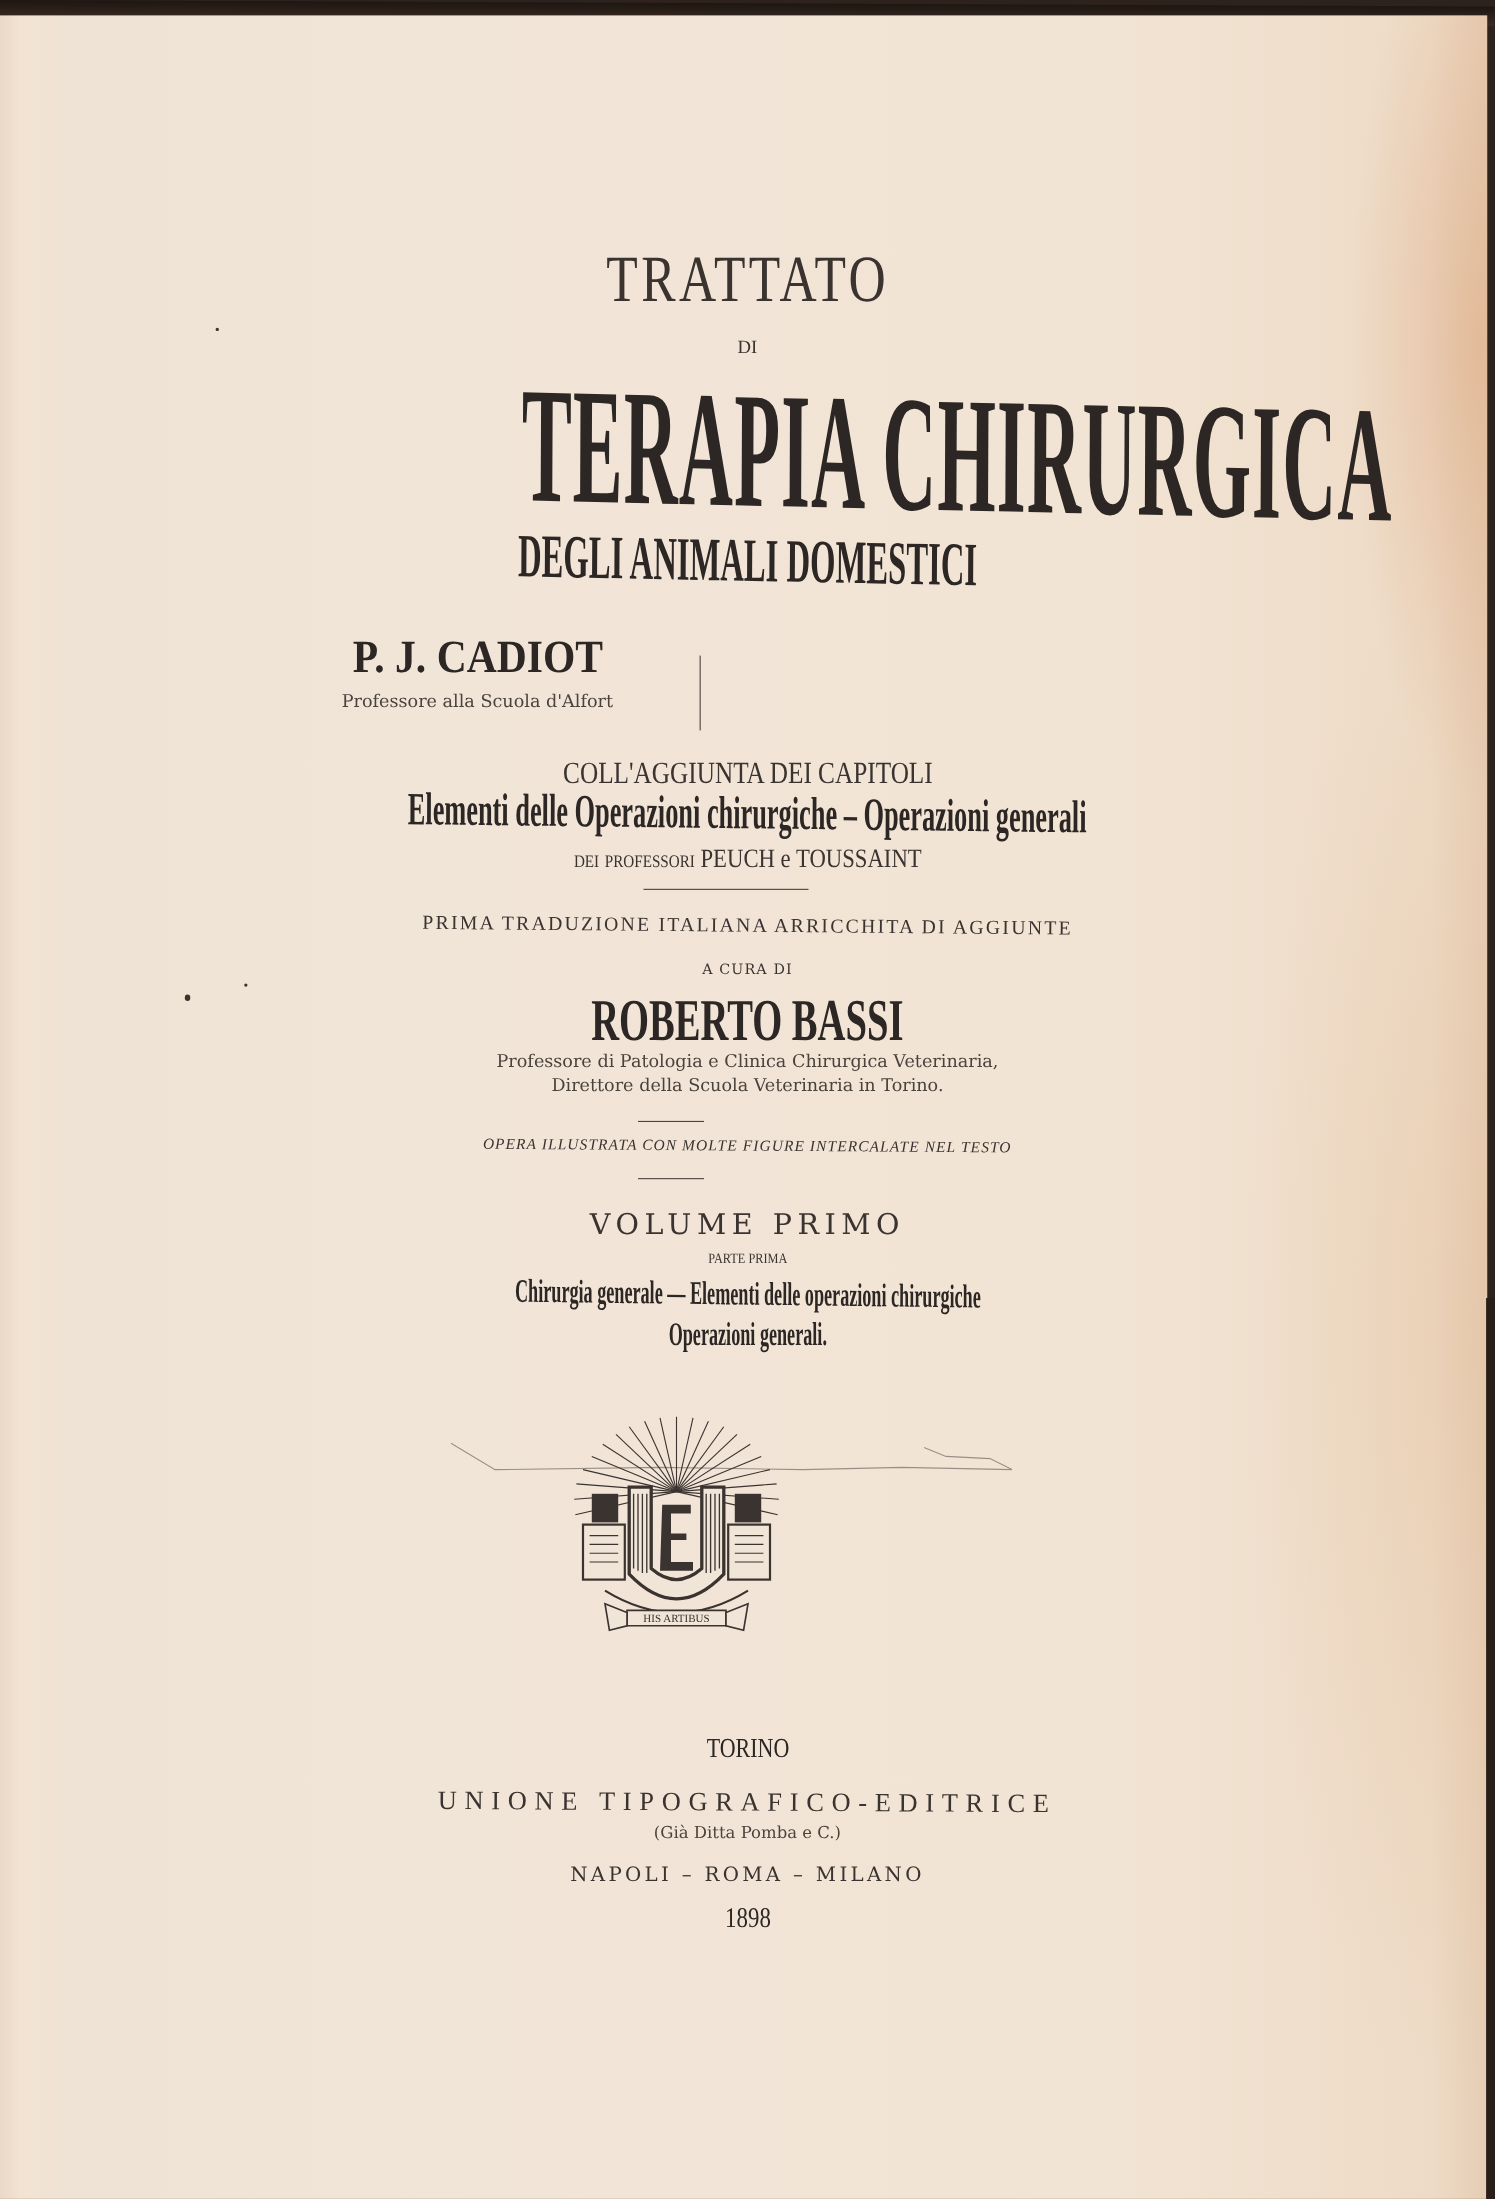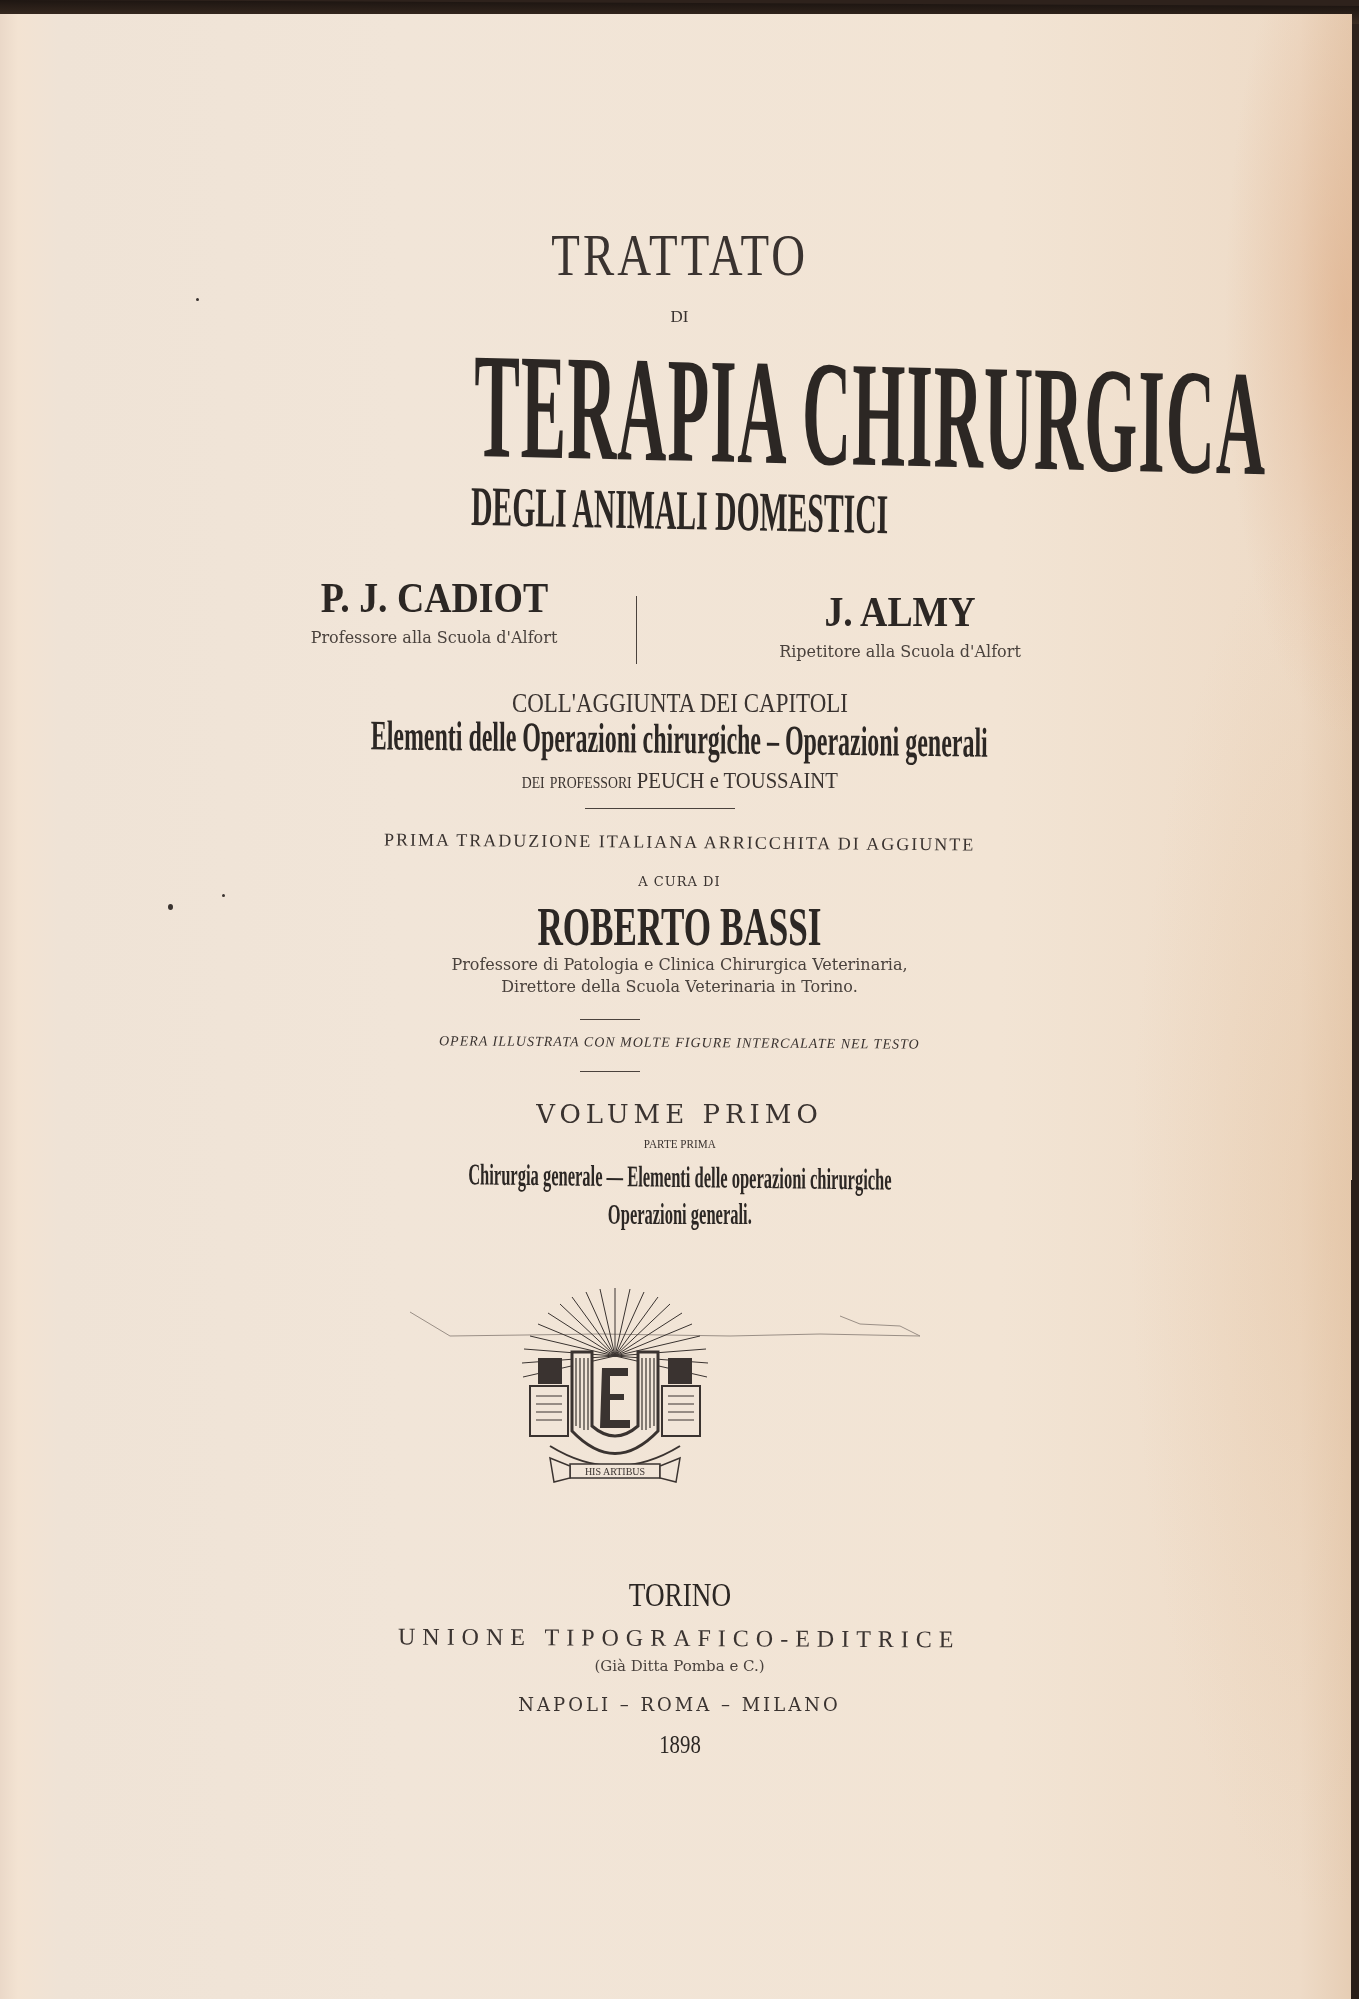--- a/index.html
+++ b/index.html
@@ -218,21 +218,21 @@
     }
     .tear {
       position: absolute;
       left: 400px;
       top: 1280px;
       width: 560px;
       height: 60px;
     }
     .torino {
       top: 1560px;
-      font-size: 34px;
+      font-size: 25px;
       color: #2c2724;
     }
     .torino .condensed { transform: scaleX(0.8); }
     .publisher {
       top: 1610px;
       font-size: 24px;
       letter-spacing: 7px;
       color: #3a3330;
     }
     .publisher .condensed { transform: rotate(0.3deg); }
@@ -282,24 +282,20 @@
     <span class="condensed">DEGLI ANIMALI DOMESTICI</span>
   </div>
 
 
   <div class="authors">
     <div class="author author-left">
       <span class="author-name">P. J. CADIOT</span>
       <span class="author-role">Professore alla Scuola d'Alfort</span>
     </div>
     <div class="author-divider"></div>
-    <div class="author author-right">
-      <span class="author-name">J. ALMY</span>
-      <span class="author-role">Ripetitore alla Scuola d'Alfort</span>
-    </div>
   </div>
 
   <div class="line coll">
     <span class="condensed">COLL'AGGIUNTA DEI CAPITOLI</span>
   </div>
 
   <div class="line chapters">
     <span class="condensed">Elementi delle Operazioni chirurgiche – Operazioni generali</span>
   </div>
 

